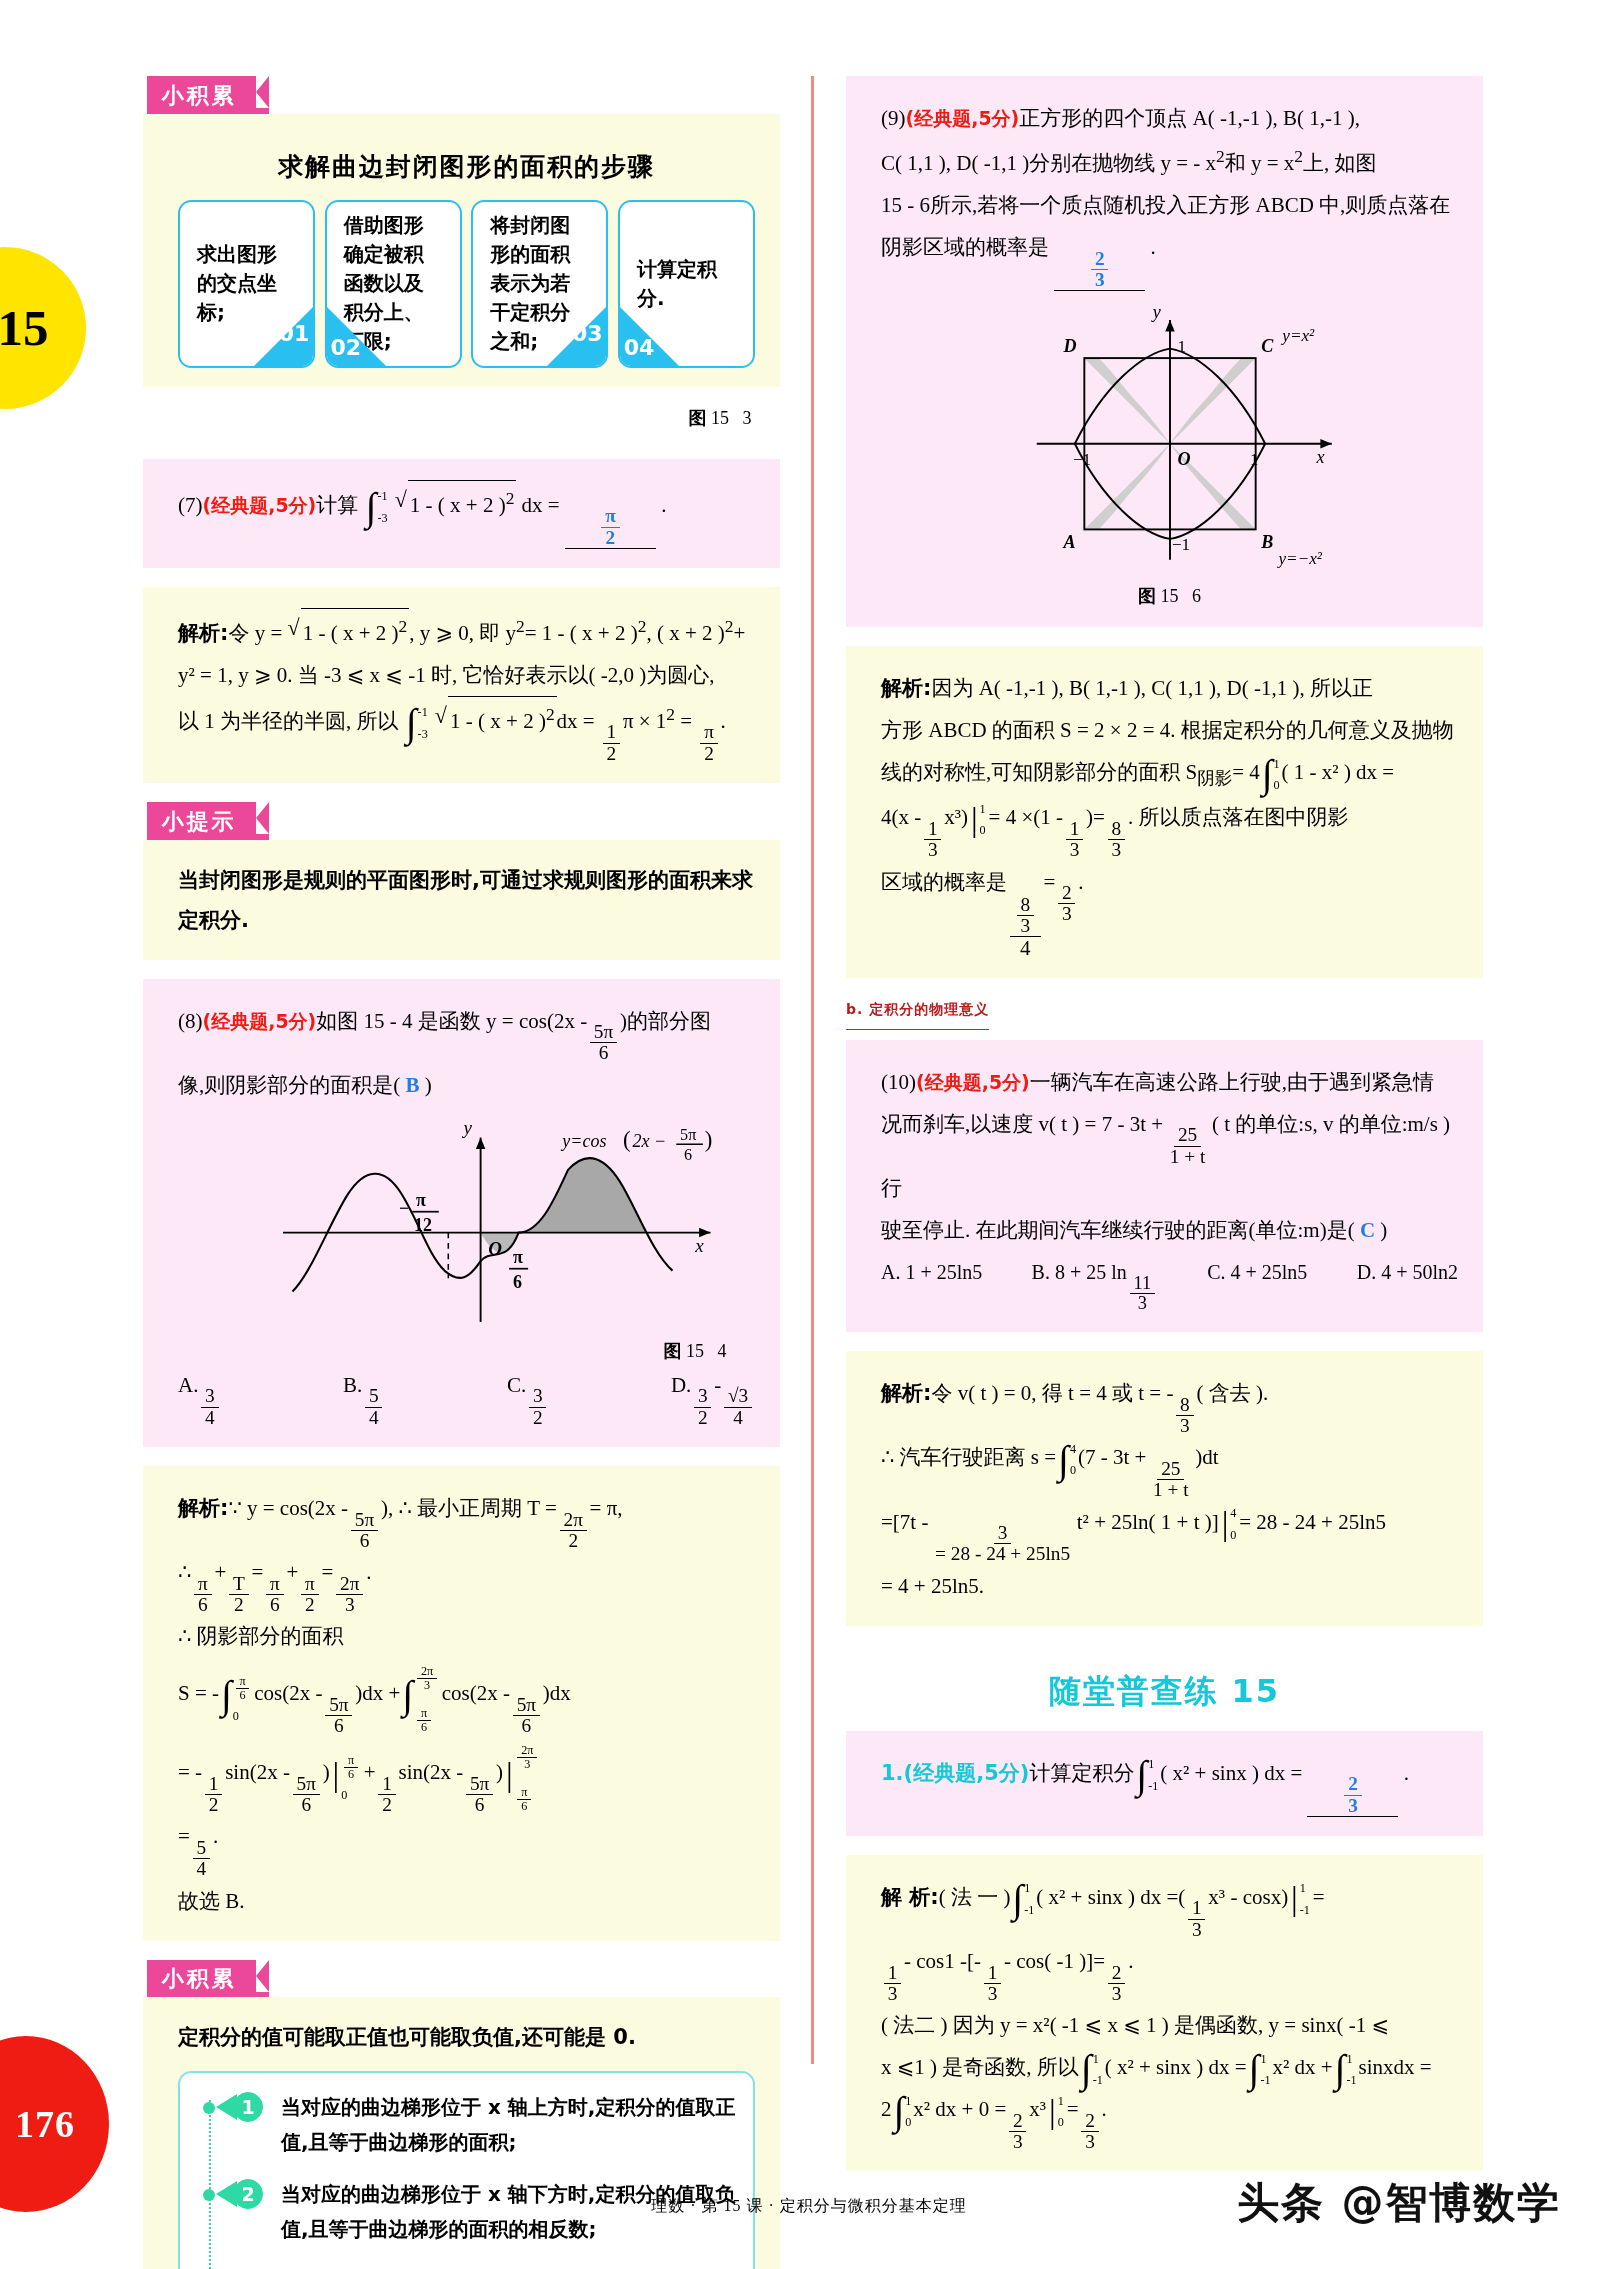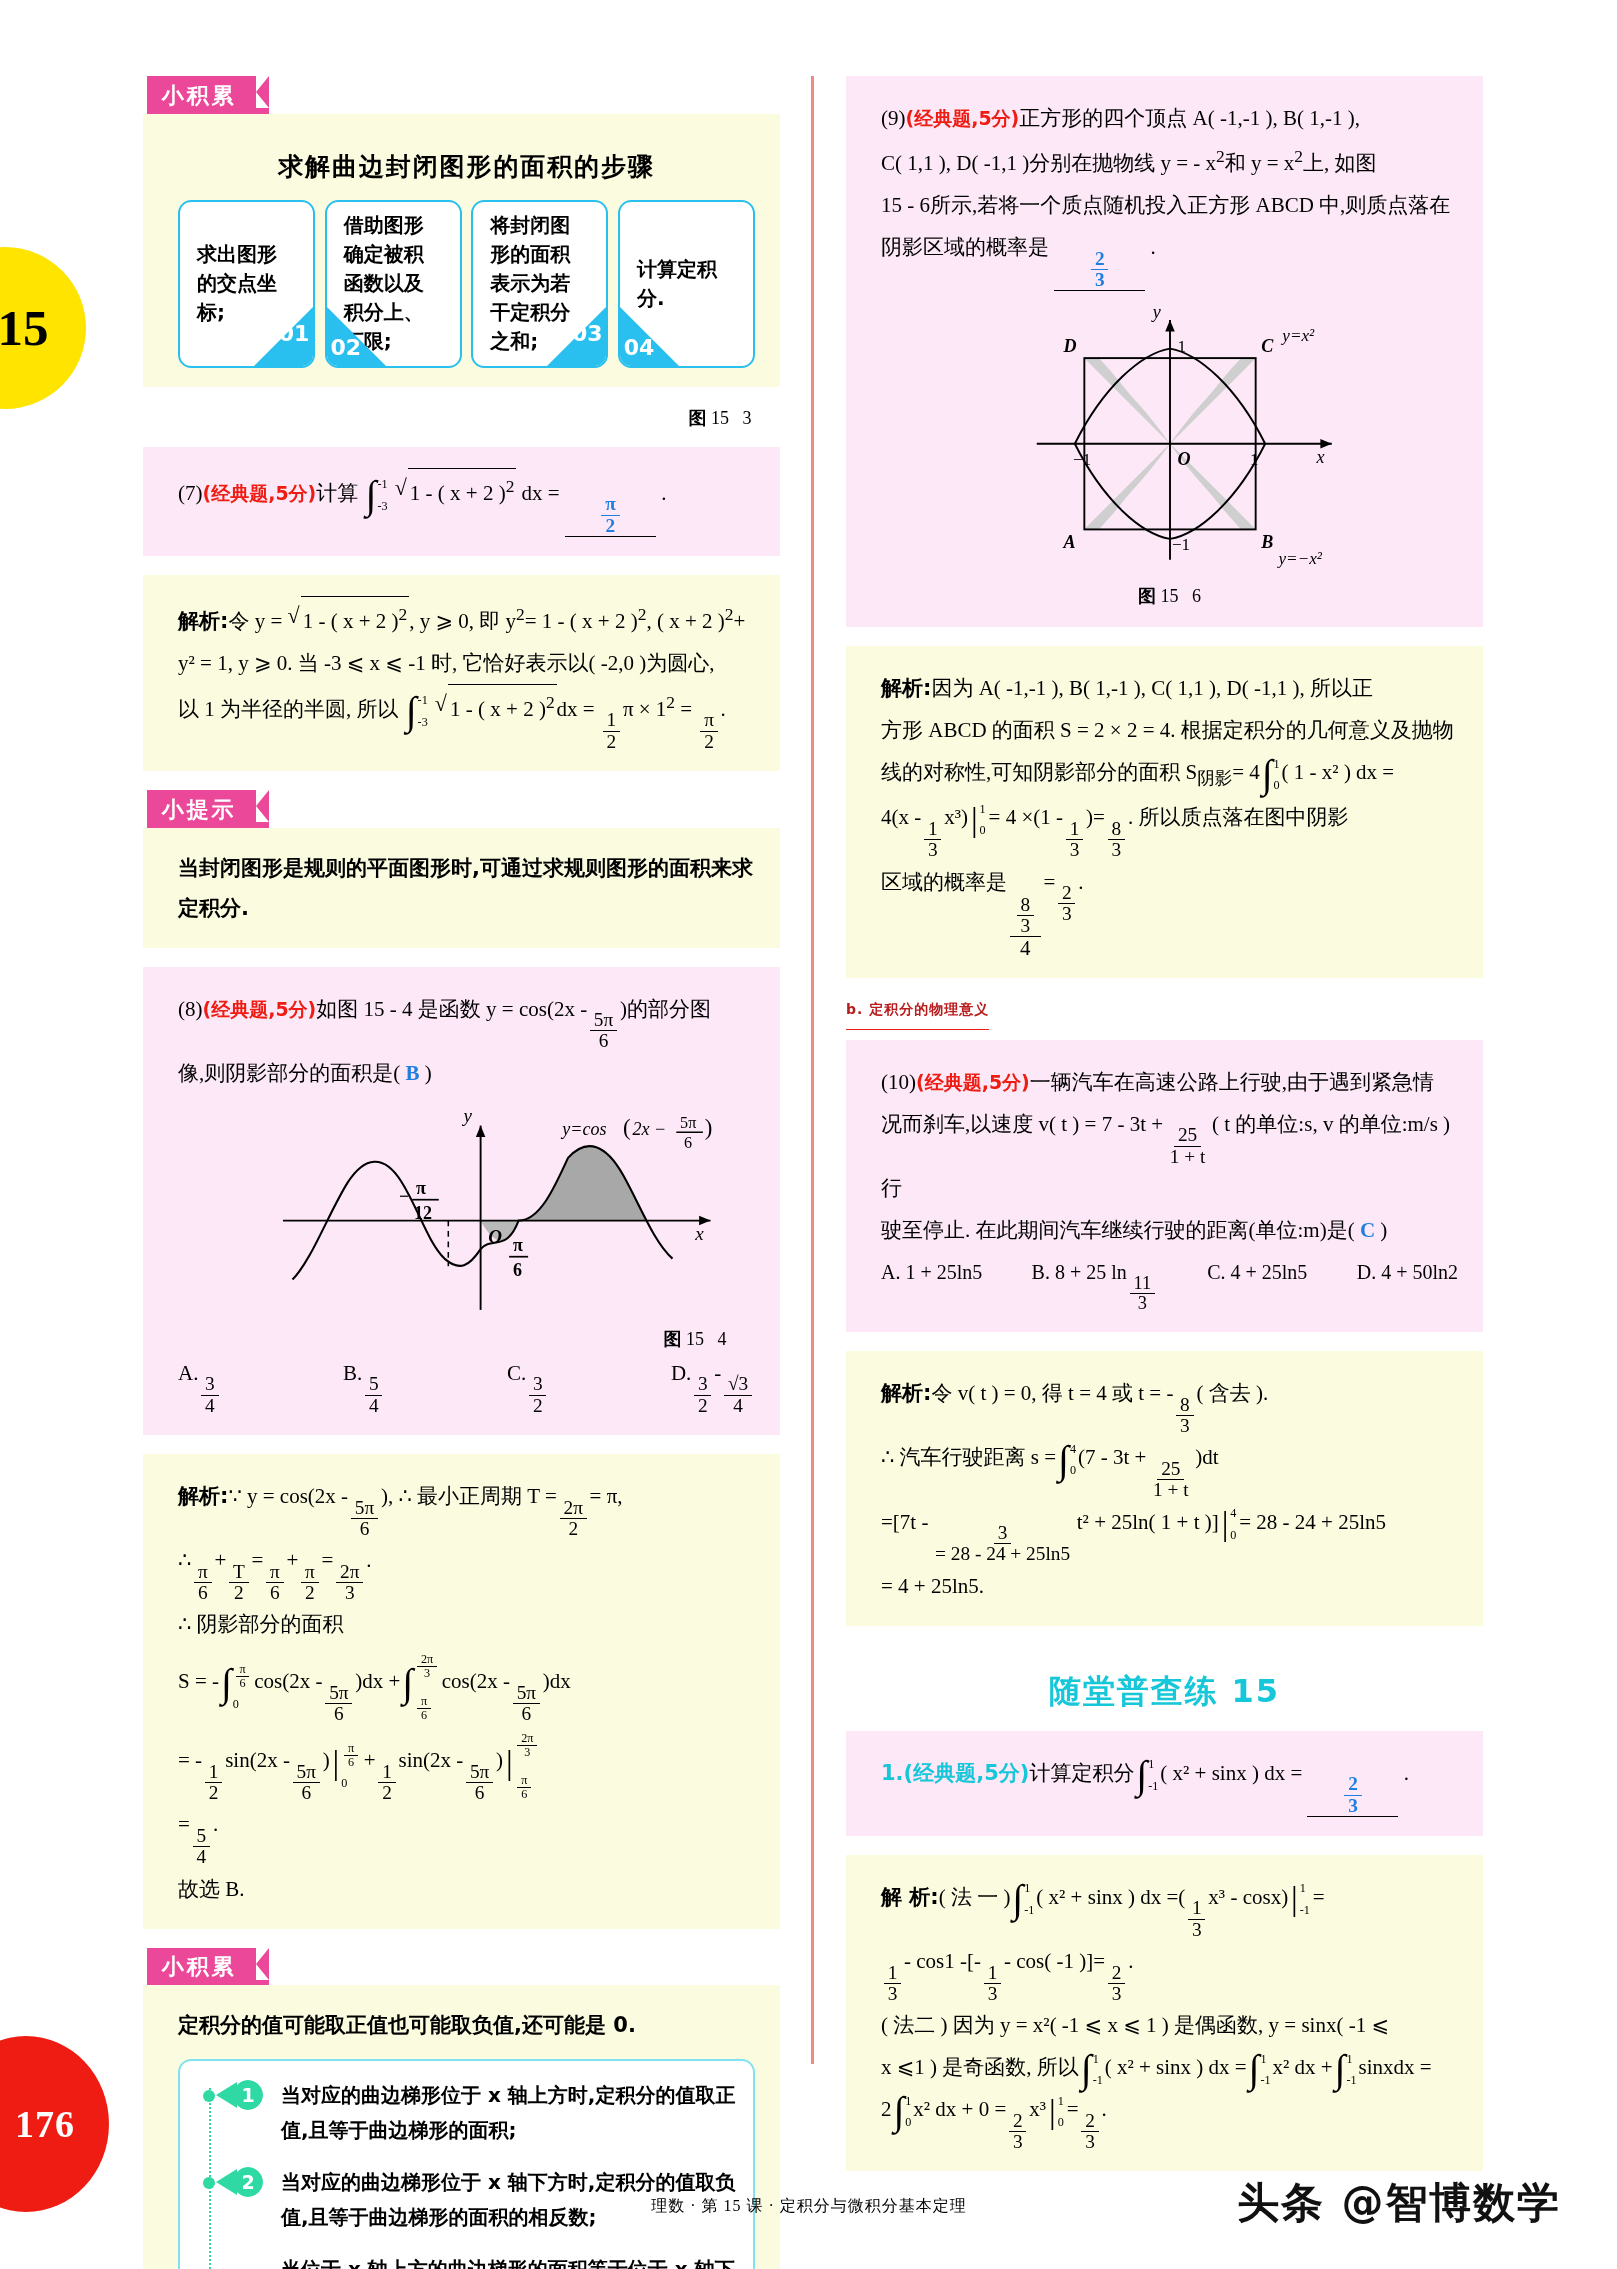--- a/index.html
+++ b/index.html
@@ -265,21 +265,21 @@
         </div>
       </div>
     </div>
     <div class="figcap">
       <span class="b">图</span>
       <span>15</span>
       &nbsp;
       <span>3</span>
     </div>
 
-    <div class="block bg-pink pad" style="margin-top:17px;">
+    <div class="block bg-pink pad" style="margin-top:29px;">
       <div class="qtext">
         <span>(7)</span><span class="tagred">(经典题,5分)</span><span>计算</span>
         <span class="intg">
             <span class="s">∫</span>
             <span class="lim">
               <span class="up">-1</span>
               <span class="lo">-3</span>
             </span>
           </span>
         <span class="rad"><span class="bar"><span>1 - ( x + 2 )</span><sup>2</sup></span></span>

